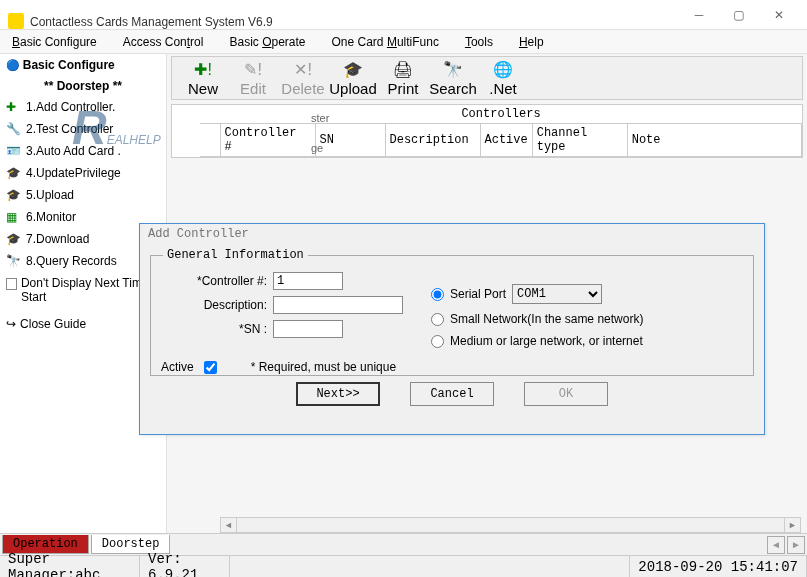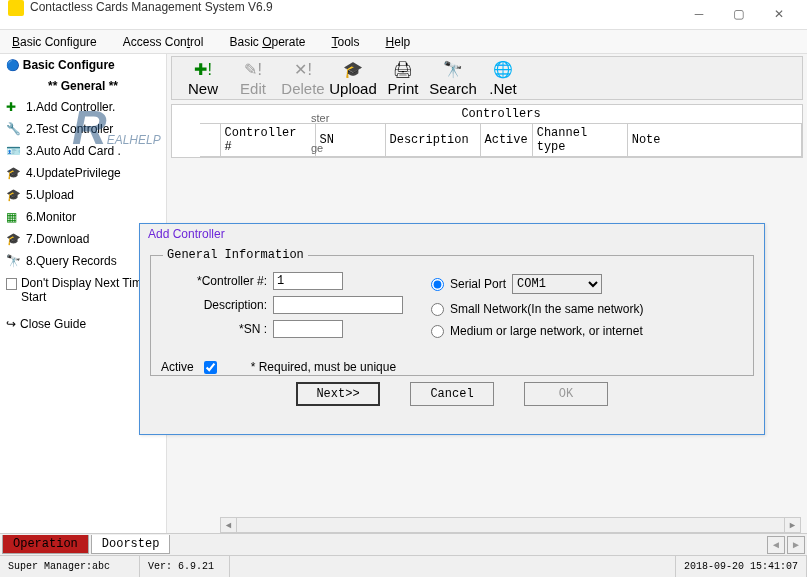--- a/index.html
+++ b/index.html
@@ -1,17 +1,17 @@
 <!DOCTYPE html>
 <html><head>
 <meta charset="utf-8">
 <style>
 * { box-sizing: border-box; margin: 0; padding: 0; font-family: "Microsoft Sans Serif", Arial, sans-serif; font-size: 12px; }
 body { background: #fff; width: 807px; height: 577px; overflow: hidden; position: relative; }
-.titlebar { height: 30px; display: flex; align-items: flex-start; padding: 0 8px; border-bottom: 1px solid #e0e0e0; }
+.titlebar { height: 30px; display: flex; align-items: flex-end; padding: 0 8px; border-bottom: 1px solid #e0e0e0; }
 .titlebar .app-icon { width: 16px; height: 16px; background: #ffd700; border-radius: 2px; margin-right: 6px; }
 .titlebar .title { flex: 1; color: #333; }
 .titlebar .winbtn { width: 40px; height: 28px; display: flex; align-items: center; justify-content: center; color: #666; }
 .menubar { height: 24px; display: flex; align-items: center; padding: 0 8px; gap: 18px; background: #f8f8f8; border-bottom: 1px solid #e0e0e0; }
 .menubar .mi { padding: 2px 4px; cursor: default; }
 .menubar .mi u { text-decoration: underline; }
 .content { position: relative; height: calc(100% - 30px - 24px - 22px); display: flex; }
 .sidebar { width: 167px; background: #fff; border-right: 1px solid #e0e0e0; display: flex; flex-direction: column; position: relative; }
 .sidebar .hdr { padding: 4px 6px; font-weight: bold; font-size: 11px; }
 .sidebar .group-title { text-align: center; padding: 3px; font-weight: bold; }
@@ -27,71 +27,72 @@
 .toolbar .tb { display: flex; flex-direction: column; align-items: center; width: 50px; cursor: default; }
 .toolbar .tb .tbic { width: 20px; height: 20px; display: flex; align-items: center; justify-content: center; font-size: 16px; }
 .toolbar .tb .tblbl { font-size: 15px; margin-top: 1px; }
 .toolbar .tb.disabled { color: #999; }
 .table-wrap { margin: 4px 4px 0 4px; border: 1px solid #ccc; background: #fff; padding-left: 28px; }
 .table-wrap .caption { text-align: center; border-bottom: 1px solid #ccc; padding: 2px; font-family: "Courier New", monospace; }
 .table-wrap table { width: 100%; border-collapse: collapse; }
 .table-wrap th { border-right: 1px solid #ccc; border-bottom: 1px solid #ccc; padding: 2px 4px; text-align: left; font-weight: normal; font-family: "Courier New", monospace; font-size: 12px; }
 .remnant { position: absolute; left: 144px; top: 58px; color: #666; font-size: 11px; }
 .dialog { position: absolute; left: 139px; top: 223px; width: 626px; height: 212px; background: #f0f0f0; border: 1px solid #4a90d9; box-shadow: 1px 1px 3px rgba(0,0,0,0.1); }
-.dialog .dlg-title { padding: 3px 8px; font-family: Liberation Sans, sans-serif; color: #6d28d9; }
+.dialog .dlg-title { padding: 3px 8px; font-family: Liberation Mono, monospace; color: #737373; }
 .dialog fieldset { margin: 4px 10px; border: 1px solid #aaa; padding: 10px 12px 12px 12px; position: relative; height: 128px; font-family: "Courier New", monospace; }
 .dialog legend { font-family: "Courier New", monospace; padding: 0 4px; }
 .dialog .row { display: flex; align-items: center; margin-bottom: 6px; }
 .dialog .lbl { width: 110px; text-align: right; padding-right: 6px; }
 .dialog input[type=text] { border: 1px solid #888; height: 18px; padding: 1px 3px; font-family: "Courier New", monospace; }
-.dialog .connside { position: absolute; left: 280px; top: 12px; }
+.dialog .connside { position: absolute; left: 280px; top: 22px; }
 .dialog .connside .radio-row { display: flex; align-items: center; gap: 6px; margin-bottom: 8px; }
 .dialog .connside input[type=radio] { margin: 0; }
 .dialog select { border: 1px solid #888; height: 20px; width: 90px; font-family: "Courier New", monospace; }
 .dialog .active-row { position: absolute; left: 10px; top: 98px; display: flex; align-items: center; gap: 10px; }
 .dialog .req { margin-left: 24px; }
 .dialog .btns { display: flex; justify-content: center; gap: 30px; margin-top: 6px; }
 .dialog .btns button { width: 84px; height: 24px; border: 1px solid #888; background: #f0f0f0; font-family: "Courier New", monospace; }
 .dialog .btns button.primary { border: 2px solid #333; }
 .dialog .btns button:disabled { color: #999; }
 .bottom-tabs { position: absolute; bottom: 22px; left: 0; right: 0; height: 22px; border-top: 1px solid #ccc; display: flex; align-items: center; background: #f0f0f0; }
 .bottom-tabs .tab { border: 1px solid #aaa; border-top: none; padding: 2px 10px; background: #fff; margin-left: 2px; font-family: "Courier New", monospace; }
 .bottom-tabs .tab.inactive { background: #b91c1c; text-align: center; }
 .bottom-tabs .scroll-arrows { margin-left: auto; display: flex; }
 .bottom-tabs .sa { width: 18px; height: 18px; border: 1px solid #aaa; display: flex; align-items: center; justify-content: center; background: #f0f0f0; margin-right: 2px; font-size: 10px; color: #999; }
 .statusbar { position: absolute; bottom: 0; left: 0; right: 0; height: 22px; border-top: 1px solid #ccc; display: flex; align-items: center; background: #f0f0f0; }
-.statusbar .cell { padding: 0 8px; border-right: 1px solid #ccc; height: 100%; display: flex; align-items: center; font-family: "Courier New", monospace; font-size: 10px; }
+.statusbar .cell { padding: 0 8px; border-right: 1px solid #ccc; height: 100%; display: flex; align-items: center; font-family: "Courier New", monospace; font-size: 14px; }
 .hscroll { position: absolute; bottom: 44px; left: 220px; right: 6px; height: 16px; border: 1px solid #ccc; background: #f0f0f0; display: flex; }
 .hscroll .ar { width: 16px; display: flex; align-items: center; justify-content: center; border-right: 1px solid #ccc; font-size: 9px; color: #888; }
 .hscroll .ar:last-child { border-right: none; border-left: 1px solid #ccc; }
 .hscroll .track { flex: 1; }
 </style>
 </head>
 <body>
 
 <div class="titlebar">
   <span class="app-icon"></span>
   <span class="title">Contactless Cards Management System  V6.9</span>
   <div class="winbtn">─</div>
   <div class="winbtn">▢</div>
   <div class="winbtn">✕</div>
 </div>
 
 <div class="menubar">
   <span class="mi"><u>B</u>asic Configure</span>
   <span class="mi">Access Con<u>t</u>rol</span>
   <span class="mi">Basic <u>O</u>perate</span>
+  <span class="mi">One Card <u>M</u>ultiFunc</span>
   <span class="mi"><u>T</u>ools</span>
   <span class="mi"><u>H</u>elp</span>
 </div>
 
 <div class="content">
   <div class="sidebar">
     <div class="hdr">🔵 <span>Basic Configure</span></div>
-    <div class="group-title">** General **</div>
+    <div class="group-title">** Doorstep **</div>
     <div class="item">
         <span class="ic" style="color:green">✚</span>
         <span>1.Add Controller.</span>
       </div>
     <div class="item">
         <span class="ic">🔧</span>
         <span>2.Test Controller</span>
       </div>
     <div class="item">
         <span class="ic">🪪</span>

